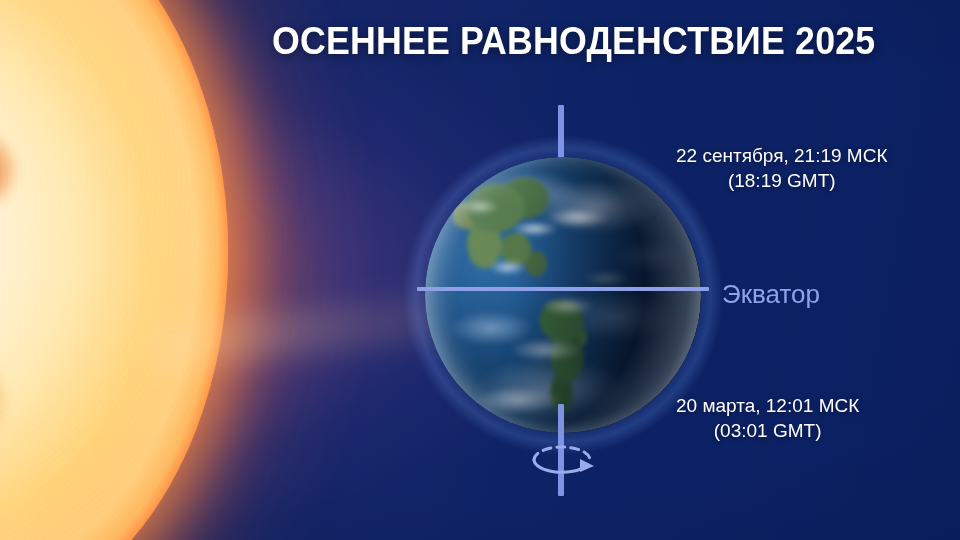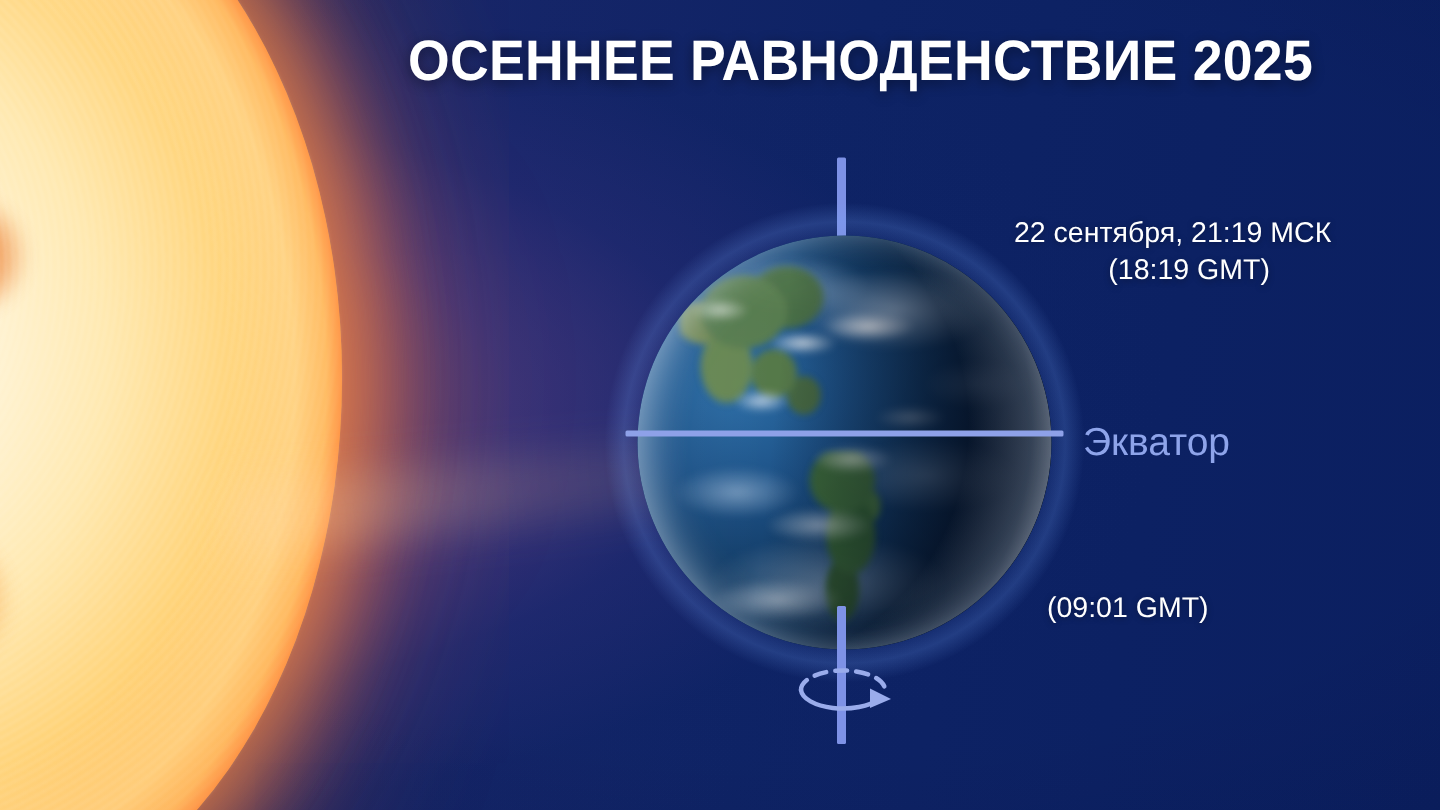--- a/index.html
+++ b/index.html
@@ -290,21 +290,21 @@
     position:absolute;
     color:#ffffff;
     font-size:19px;
     line-height:25px;
     white-space:nowrap;
     text-shadow:0 1px 4px rgba(0,0,0,0.35);
     text-align:center;
   }
   .callout-top    { left:676px; top:143px; }
   .callout-bottom { left:676px; top:393px; }
-  .callout .l2 { display:block;margin-left:22px; }
+  .callout .l2 { display:block; }
 </style>
 </head>
 <body>
 
 <div id="stage">
 
   <div class="bg-base"></div>
   <div class="bg-vignette"></div>
 
   <div class="sun-wrap">
@@ -346,16 +346,17 @@
       <path d="M56 21 L70 28 L56 34 Z" fill="#9aaceb"></path>
     </svg>
   </div>
 
   <div class="callout callout-top">
     <span class="l1">22 сентября, 21:19 МСК</span>
     <span class="l2">(18:19 GMT)</span>
   </div>
 
   <div class="callout callout-bottom">
-    <span class="l2">(09:01 GMT)</span>
+    <span class="l1">20 марта, 12:01 МСК</span>
+    <span class="l2">(03:01 GMT)</span>
   </div>
 
 </div>
 
 </body></html>

